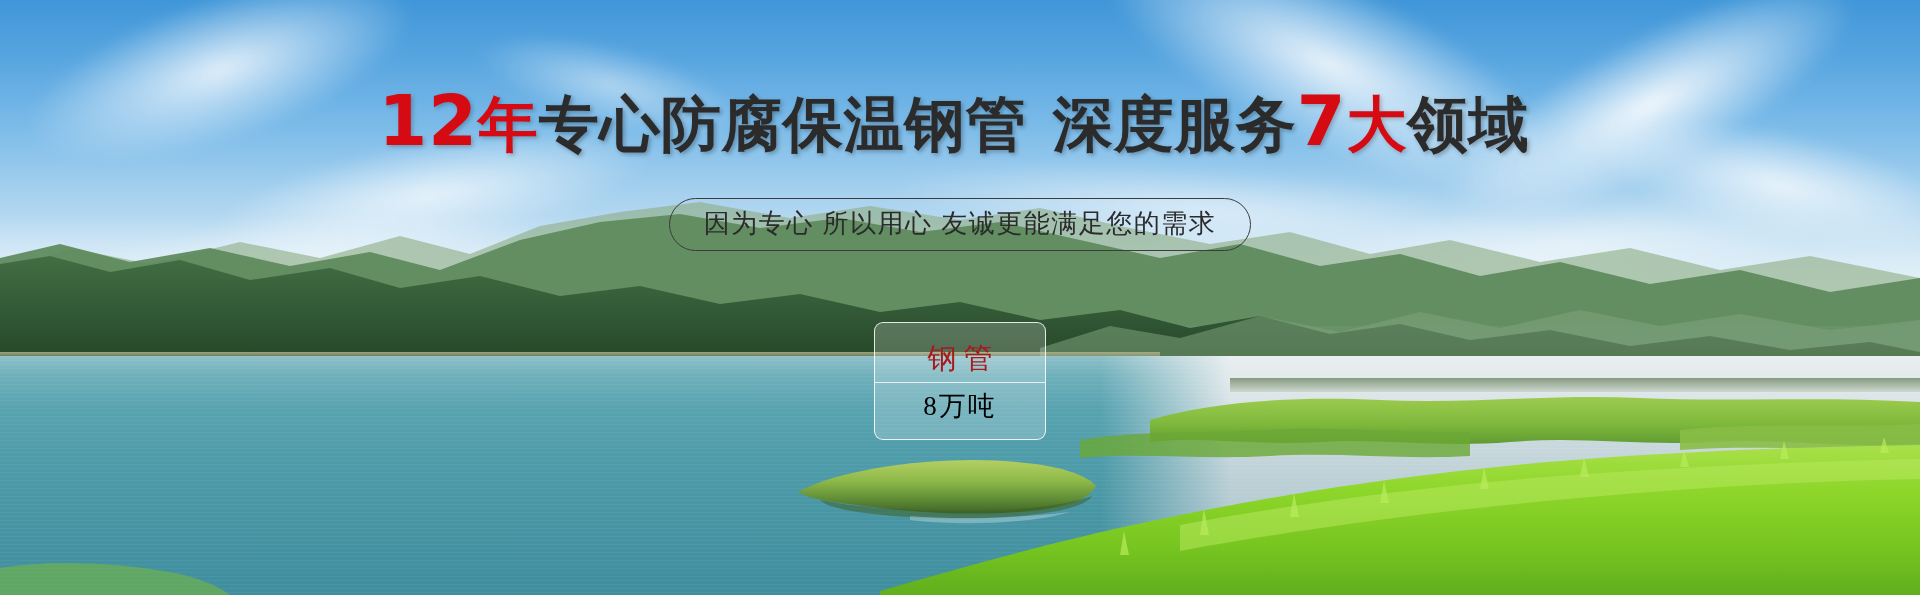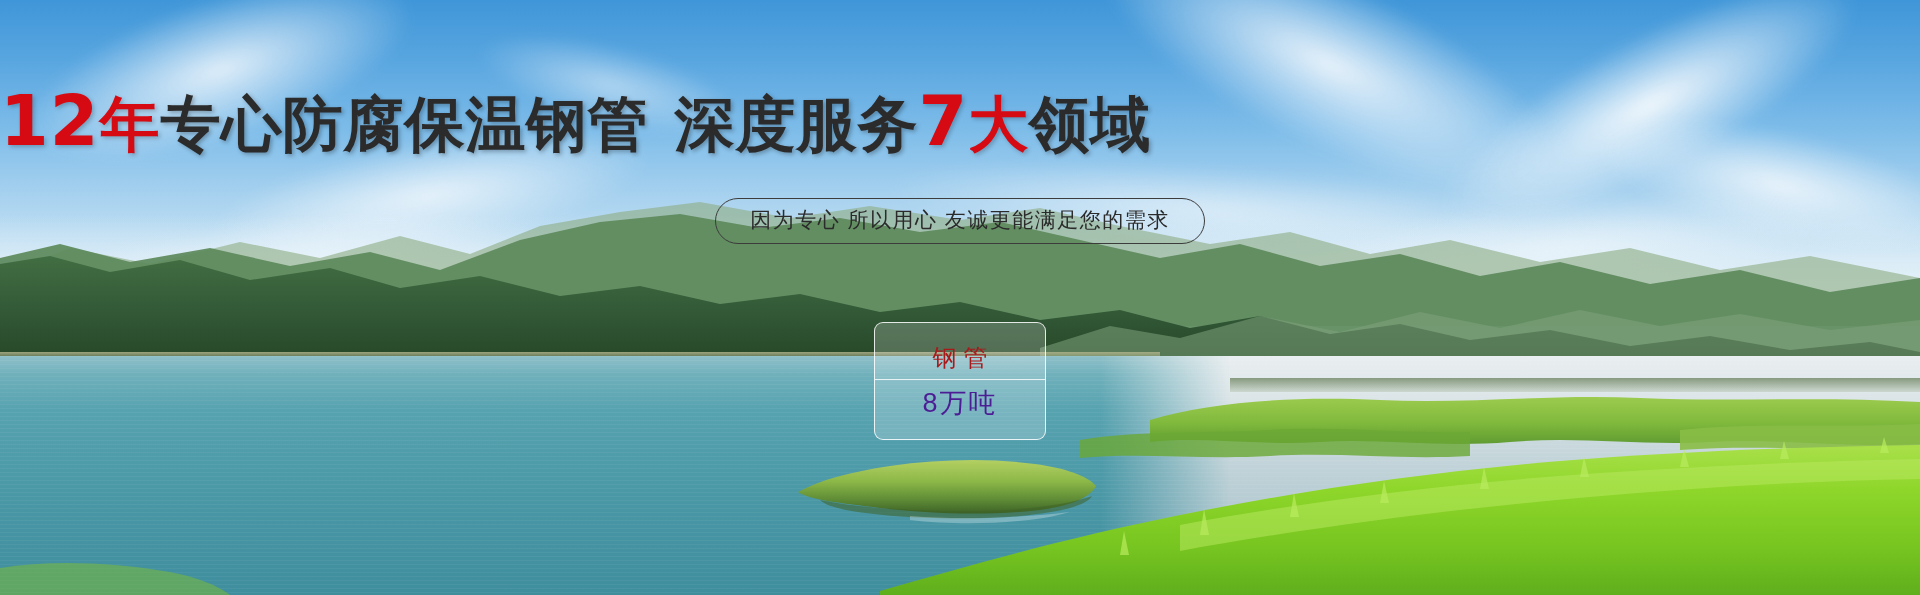--- a/index.html
+++ b/index.html
@@ -152,20 +152,21 @@
     left: 0; top: 520px; width: 230px; height: 75px;
     pointer-events: none;
   }
   .grass-left svg { display:block; width:100%; height:100%; }
 
   
   .headline {
     position: absolute;
     left: 0; right: 12px;
     top: 86px;
+    text-align: center;
     white-space: nowrap;
     line-height: 1;
     font-size: 60px;
     font-weight: bold;
     letter-spacing: 1px;
     z-index: 20;
   }
   .headline .num {
     color: #d60a12;
     font-size: 70px;
@@ -188,21 +189,21 @@
     left: 0; right: 0;
     top: 198px;
     text-align: center;
     z-index: 20;
   }
   .subtitle {
     display: inline-block;
     padding: 7px 34px 9px 34px;
     border: 1.5px solid #3c3c3c;
     border-radius: 30px;
-    font-size: 21px;
+    font-size: 26px;
     color: #2b2b2b;
     letter-spacing: 1.5px;
     white-space: nowrap;
     background: rgba(255,255,255,0.0);
   }
 
   
   .cards {
     position: absolute;
     top: 322px;
@@ -218,39 +219,39 @@
     border: 1px solid rgba(255,255,255,0.85);
     border-radius: 9px;
     background: rgba(255,255,255,0.20);
     display: flex;
     flex-direction: column;
     align-items: center;
     justify-content: center;
     box-sizing: border-box;
   }
   .card-label {
-    font-size: 24px;
+    font-size: 29px;
     color: #a8191b;
     letter-spacing: 7px;
     text-indent: 7px;
     margin-bottom: 4px;
     line-height: 1.2;
   }
   .card-divider {
     width: 100%;
     height: 1px;
     background: rgba(255,255,255,0.8);
     margin: 2px 0 8px 0;
   }
   .card-value {
     font-size: 27px;
-    color: #4c1d95;
+    color: #000000;
     letter-spacing: 2px;
     line-height: 1.1;
-    font-family: Liberation Sans, sans-serif;
+    font-family: Liberation Serif, serif;
   }
   .card-value sup {
     font-size: 16px;
     vertical-align: super;
   }
 </style>
 </head>
 <body>
 
 <div class="banner">

